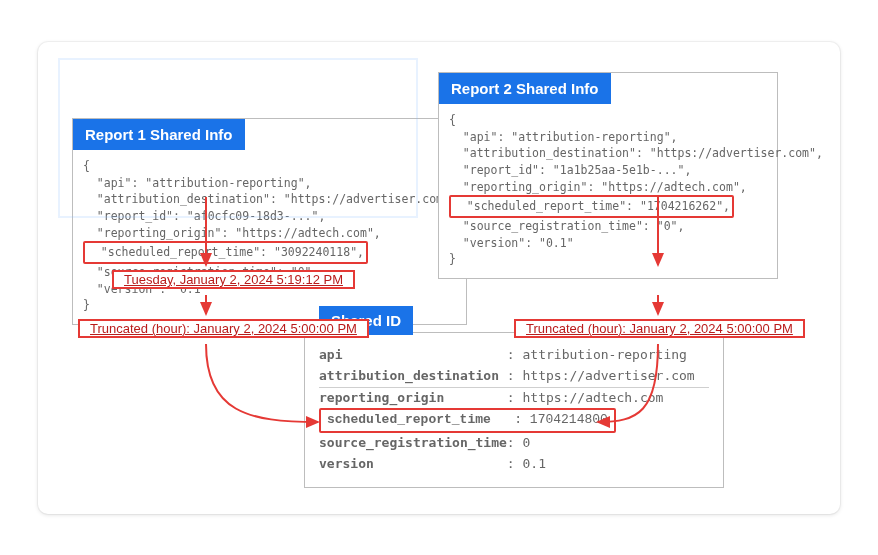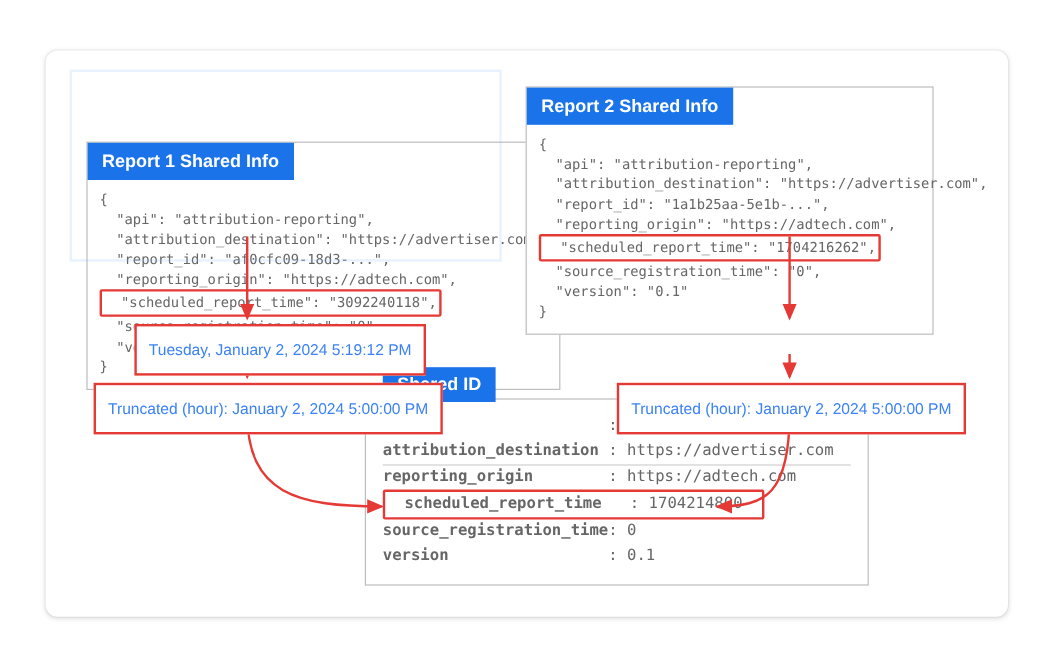--- a/index.html
+++ b/index.html
@@ -48,24 +48,25 @@
     border-radius: 2px;
     background: rgba(255,255,255,0.6);
     padding: 1px 2px;
     display: inline-block;
   }
   .time-pill, .trunc-pill {
     position: absolute;
     border: 2px solid #e53935;
     background: #fff;
     font-size: 13px;
-    padding: 12px 10px;
+    padding: 0 10px;
     white-space: nowrap;
-    color: #3b82f6;
+    color: #b91c1c;
     z-index: 3;
+    text-decoration: underline;
   }
   .shared-panel {
     position: absolute;
     border: 1px solid #bdbdbd;
     background: #fff;
   }
   .shared-header {
     background: #1a73e8;
     color: #fff;
     font-weight: 600;
@@ -79,21 +80,22 @@
     color: #666;
     padding: 12px 14px;
     line-height: 1.6;
     white-space: pre;
     position: relative;
   }
   .shared-row-hl {
     border: 2px solid #e53935;
     border-radius: 2px;
     display: inline-block;
-    padding: 0 16px;
+    padding: 0 6px;
+    font-family: Liberation Mono, monospace;
   }
   .sep-line { border-top:1px solid #cfcfcf; }
   svg.arrows {
     position: absolute;
     left: 0; top: 0;
     width: 100%; height: 100%;
     pointer-events: none;
     z-index: 2;
   }
   .ghost-box {

